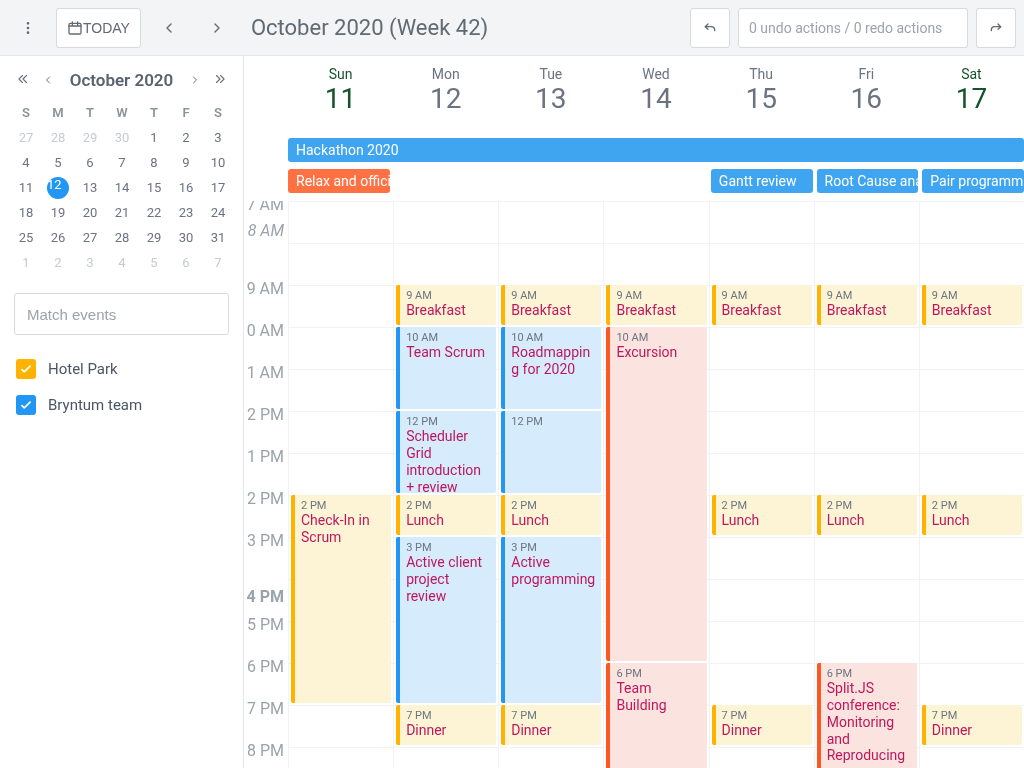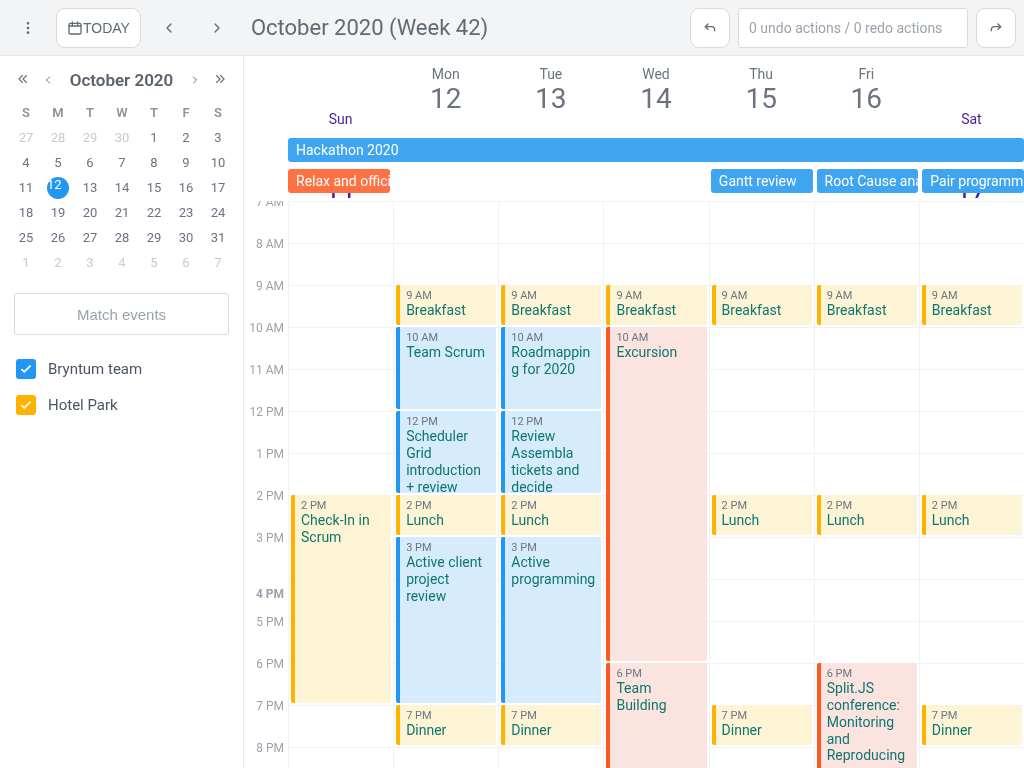--- a/index.html
+++ b/index.html
@@ -1,74 +1,74 @@
 <!DOCTYPE html>
 <html><head>
 <meta charset="utf-8">
 <style>
 * { box-sizing: border-box; margin: 0; padding: 0; }
 html, body { font-family: -apple-system, BlinkMacSystemFont, "Segoe UI", Roboto, Helvetica, Arial, sans-serif; background: #fff; color: #4f5b66; width: 1024px; height: 768px; overflow: hidden; }
 
 
 .topbar { display: flex; align-items: center; height: 56px; background: #f3f4f5; border-bottom: 1px solid #e5e7eb; padding: 0 8px; gap: 8px; }
-.tb-btn { display: flex; align-items: center; justify-content: center; height: 40px; min-width: 40px; padding: 0 10px; border: 1px solid #d7dbde; border-radius: 9px; background: #fff; color: #606a73; font-size: 14px; cursor: pointer; }
+.tb-btn { display: flex; align-items: center; justify-content: center; height: 40px; min-width: 40px; padding: 0 10px; border: 1px solid #d7dbde; border-radius: 3px; background: #fff; color: #606a73; font-size: 14px; cursor: pointer; }
 .tb-btn.flat { background: transparent; border-color: transparent; }
 .tb-btn .icon { width: 16px; height: 16px; display: inline-flex; align-items: center; justify-content: center; }
 .topbar .title { font-size: 22px; font-weight: 400; color: #606a73; margin-left: 6px; }
 .topbar .spacer { flex: 1; }
 .undo-combo { display: flex; align-items: center; border: 1px solid #d7dbde; border-radius: 3px; background: #fff; height: 40px; width: 230px; padding: 0 10px; color: #9aa3ab; font-size: 14px; overflow: hidden; white-space: nowrap; }
 .undo-caret { margin-left: auto; }
 
 
 .layout { display: flex; height: calc(768px - 56px); }
 .sidebar { width: 244px; border-right: 1px solid #e5e7eb; padding: 14px 10px; overflow: hidden; }
 .mini-header { display: flex; align-items: center; justify-content: space-between; color: #6b7280; padding: 0 6px 10px 6px; }
 .mini-header .chevs { display: flex; gap: 12px; }
 .mini-title { font-size: 17px; font-weight: 600; color: #5a636c; }
 .mini-grid { display: grid; grid-template-columns: repeat(7, 32px); grid-auto-rows: 25px; gap: 0; font-size: 13px; color: #6b7280; }
 .mini-grid .dow, .mini-grid .day { display: flex; align-items: center; justify-content: center; }
 .mini-grid .dow { font-weight: 600; color: #8b949c; }
 .mini-grid .muted { color: #c5cbd0; }
 .mini-grid .today { background: #2196f3; color: #fff; border-radius: 50%; width: 22px; height: 22px; margin: auto; }
 
 .search { margin: 18px 4px 16px 4px; }
-.search input { width: 100%; height: 42px; border: 1px solid #d7dbde; border-radius: 3px; padding: 0 12px; font-size: 15px; color: #6b7280; text-align: center; }
+.search input { width: 100%; height: 42px; border: 1px solid #d7dbde; border-radius: 3px; padding: 0 12px; font-size: 15px; color: #6b7280; }
 .search input::placeholder { color: #9aa3ab; }
 
 .resources { margin: 4px 4px; }
 .res-row { display: flex; align-items: center; gap: 12px; padding: 8px 2px; font-size: 15px; color: #4b5563; }
 .chk { width: 20px; height: 20px; border-radius: 3px; display: flex; align-items: center; justify-content: center; color: #fff; font-weight: 700; }
 .chk svg { width: 14px; height: 14px; }
 
 
 .main { position: relative; flex: 1; overflow: hidden; }
 .day-header { position: absolute; top: 0; left: 0; right: 0; height: 82px; display: grid; grid-template-columns: 44px repeat(7, 1fr); }
 .day-header .gutter { }
 .day-header .daycol { display: flex; flex-direction: column; align-items: center; padding-top: 10px; }
 .day-header .dow { font-size: 14px; color: #6b7280; }
 .day-header .date { font-size: 28px; font-weight: 400; color: #6b7280; }
-.day-header .weekend .dow, .day-header .weekend .date { color: #4c1d95; margin-top: 45px; }
+.day-header .weekend .dow, .day-header .weekend .date { color: #14532d; }
 
 .allday-zone { position: absolute; top: 82px; left: 44px; right: 0; display: flex; flex-direction: column; gap: 7px; padding-right: 0; }
 .allday-row { display: grid; grid-template-columns: repeat(7, 1fr); gap: 4px; }
 .allday-event { height: 24px; border-radius: 3px; color: #fff; font-size: 14px; display: flex; align-items: center; padding: 0 8px; overflow: hidden; white-space: nowrap; text-overflow: ellipsis; position: relative; }
 
 
 .timegrid { position: absolute; top: 145px; left: 0; right: 0; bottom: 0; overflow: hidden; }
 .tg-inner { position: relative; height: 100%; }
 .hourlabels { position: absolute; left: 0; top: 0; width: 44px; }
-.hourlabel { position: absolute; right: 4px; transform: translateY(-6px); font-size: 12px; color: #9aa3ab; white-space: nowrap; }
+.hourlabel { position: absolute; right: 4px; transform: translateY(-6px); font-size: 16px; color: #9aa3ab; white-space: nowrap; }
 .columns { position: absolute; top: 0; left: 44px; right: 0; bottom: 0; display: grid; grid-template-columns: repeat(7, 1fr); }
 .col { position: relative; border-left: 1px solid #f0f2f4; }
 .hlines { position: absolute; left: 44px; right: 0; top: 0; bottom: 0; }
 .hline { position: absolute; left: 0; right: 0; border-top: 1px solid #f0f2f4; }
 
 .event { position: absolute; left: 2px; right: 2px; border-radius: 2px; padding: 4px 6px; overflow: hidden; font-size: 13px; line-height: 1.2; }
 .event .etime { font-size: 11px; color: #6a7580; }
-.event .etitle { font-size: 14px; color: #0f766e; word-wrap: break-word; }
+.event .etitle { font-size: 14px; color: #be185d; word-wrap: break-word; }
 .ev-blue { background: #d6ebfc; border-left: 4px solid #2196f3; }
 .ev-yellow { background: #fdf4d6; border-left: 4px solid #ffb300; }
 .ev-red { background: #fbe3df; border-left: 4px solid #ff5722; }
 
 
 .icon svg { stroke: currentColor; stroke-width: 2; fill: none; stroke-linecap: round; stroke-linejoin: round; }
 </style>
 </head>
 <body>
 
@@ -208,35 +208,35 @@
         <div class="day muted">6</div>
         <div class="day muted">7</div>
       </div>
 
     <div class="search">
       <input type="text" placeholder="Match events" style="">
     </div>
 
     <div class="resources" id="resources">
         <div class="res-row">
+          <div class="chk" style="background: rgb(255, 179, 0);">
+            <svg viewBox="0 0 24 24" fill="none" stroke="white" stroke-width="3" stroke-linecap="round" stroke-linejoin="round">
+              <path d="M5 13l4 4 10-10"></path>
+            </svg>
+          </div>
+          <span>Hotel Park</span>
+        </div>
+        <div class="res-row">
           <div class="chk" style="background: rgb(33, 150, 243);">
             <svg viewBox="0 0 24 24" fill="none" stroke="white" stroke-width="3" stroke-linecap="round" stroke-linejoin="round">
               <path d="M5 13l4 4 10-10"></path>
             </svg>
           </div>
           <span>Bryntum team</span>
         </div>
-        <div class="res-row">
-          <div class="chk" style="background: rgb(255, 179, 0);">
-            <svg viewBox="0 0 24 24" fill="none" stroke="white" stroke-width="3" stroke-linecap="round" stroke-linejoin="round">
-              <path d="M5 13l4 4 10-10"></path>
-            </svg>
-          </div>
-          <span>Hotel Park</span>
-        </div>
       </div>
   </div>
 
   <div class="main">
     <div class="day-header" id="day-header">
       <div class="gutter"></div>
     <div class="daycol weekend">
           <div class="dow">Sun</div>
           <div class="date">11</div>
         </div>
@@ -286,21 +286,21 @@
         <div class="allday-event" style="grid-column:7; background:#3fa5f0;">
           <span>Pair programming</span>
         </div>
       </div>
     </div>
 
     <div class="timegrid">
       <div class="tg-inner">
         <div class="hourlabels" id="hourlabels">
             <div class="hourlabel" style="top: 0px;">7 AM</div>
-            <div class="hourlabel" style="top: 42px;">8 AM</div>
+            <div class="hourlabel" style="top: 26px; font-style: italic;">8 AM</div>
             <div class="hourlabel" style="top: 84px;">9 AM</div>
             <div class="hourlabel" style="top: 126px;">10 AM</div>
             <div class="hourlabel" style="top: 168px;">11 AM</div>
             <div class="hourlabel" style="top: 210px;">12 PM</div>
             <div class="hourlabel" style="top: 252px;">1 PM</div>
             <div class="hourlabel" style="top: 294px;">2 PM</div>
             <div class="hourlabel" style="top: 336px;">3 PM</div>
             <div class="hourlabel" style="top: 392px; font-weight: bold;">4 PM</div>
             <div class="hourlabel" style="top: 420px;">5 PM</div>
             <div class="hourlabel" style="top: 462px;">6 PM</div>
@@ -360,21 +360,20 @@
               <div class="event ev-yellow" style="top: 84px; height: 40px;">
                 <div class="etime">9 AM</div>
                 <div class="etitle">Breakfast</div>
               </div>
               <div class="event ev-blue" style="top: 126px; height: 82px;">
                 <div class="etime">10 AM</div>
                 <div class="etitle">Roadmapping for 2020</div>
               </div>
               <div class="event ev-blue" style="top: 210px; height: 82px;">
                 <div class="etime">12 PM</div>
-                <div class="etitle">Review Assembla tickets and decide</div>
               </div>
               <div class="event ev-yellow" style="top: 294px; height: 40px;">
                 <div class="etime">2 PM</div>
                 <div class="etitle">Lunch</div>
               </div>
               <div class="event ev-blue" style="top: 336px; height: 166px;">
                 <div class="etime">3 PM</div>
                 <div class="etitle">Active programming</div>
               </div>
               <div class="event ev-yellow" style="top: 504px; height: 40px;">

